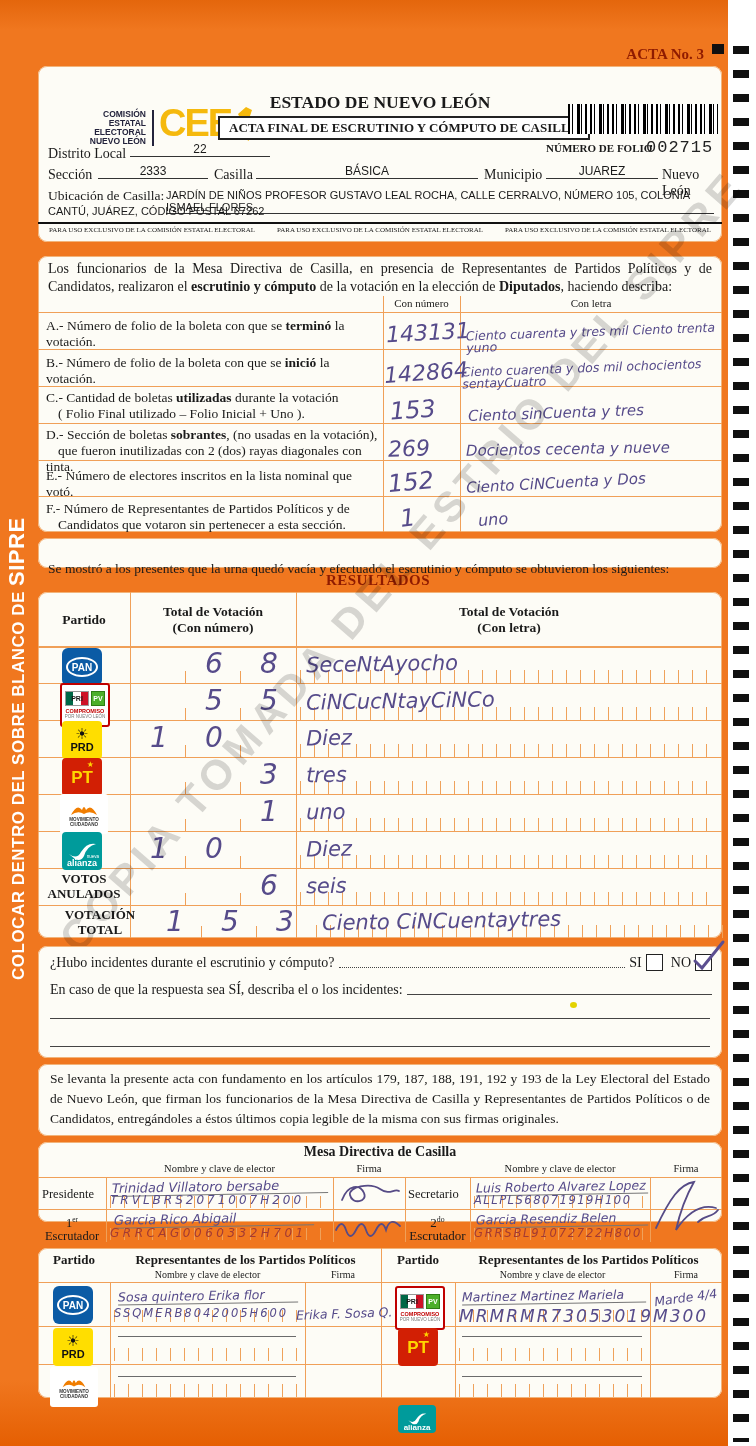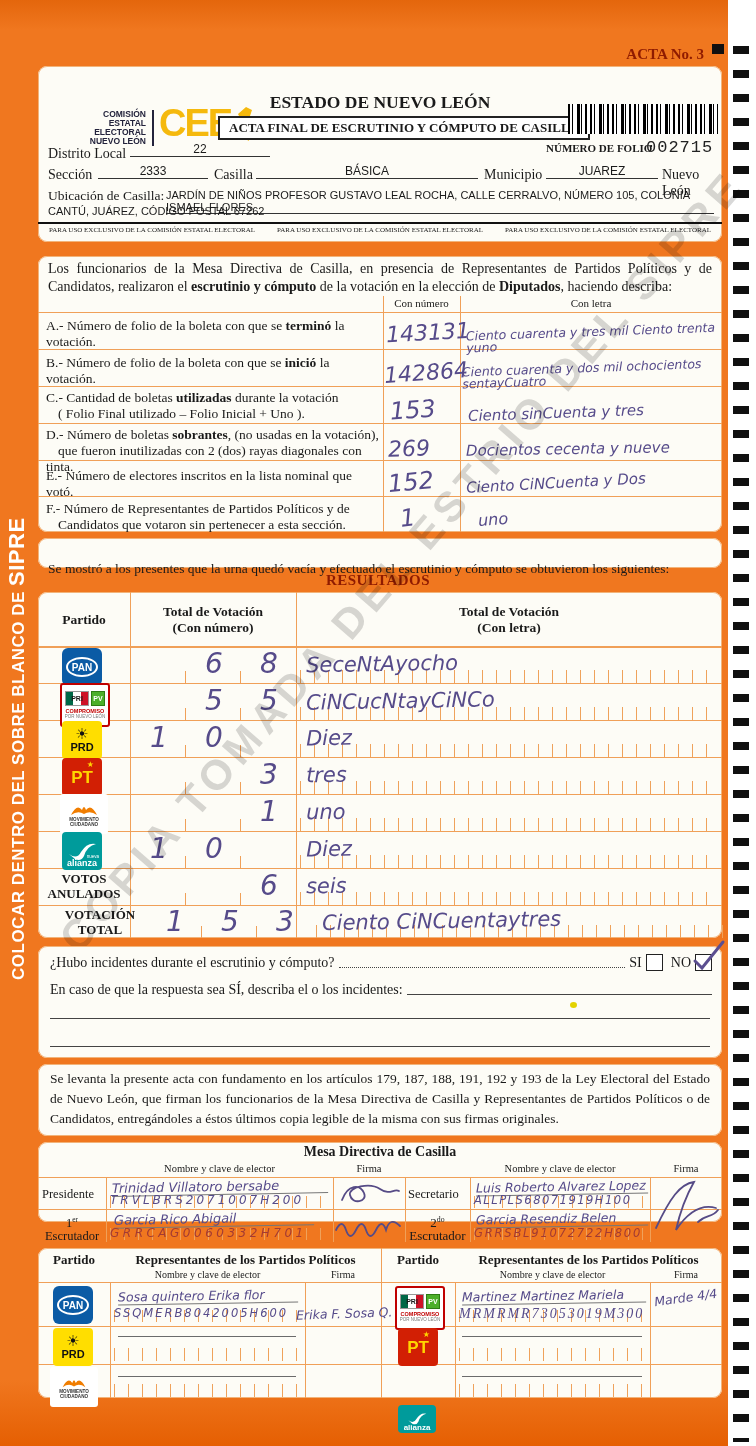--- a/index.html
+++ b/index.html
@@ -146,21 +146,21 @@
     <div class="abs hw" style="left:424px;top:106px;width:258px;font-size:12.5px;transform:rotate(-2deg);line-height:12px;">Ciento cuarenta y dos mil ochocientos sentayCuatro</div>
 
     <div class="abs" style="left:8px;top:134px;width:335px;font-size:13.5px;line-height:16px;">
       <span>C.- Cantidad de boletas </span><span class="serifb">utilizadas</span><span> durante la votación</span><br>
       <span style="margin-left:12px;">( Folio Final utilizado – Folio Inicial + Uno ).</span>
     </div>
     <div class="abs hw" style="left:352px;top:140px;font-size:24px;transform:rotate(-4deg);">153</div>
     <div class="abs hw" style="left:430px;top:148px;font-size:15px;transform:rotate(-2deg);">Ciento sinCuenta y tres</div>
 
     <div class="abs" style="left:8px;top:171px;width:335px;font-size:13.5px;line-height:16px;">
-      <span>D.- Número de boletas </span><span class="serifb">sobrantes</span><span>, (no usadas en la votación),</span><br>
+      <span>D.- Sección de boletas </span><span class="serifb">sobrantes</span><span>, (no usadas en la votación),</span><br>
       <span style="margin-left:12px;">que fueron inutilizadas con 2 (dos) rayas diagonales con tinta.</span>
     </div>
     <div class="abs hw" style="left:350px;top:180px;font-size:22px;transform:rotate(-2deg);">269</div>
     <div class="abs hw" style="left:428px;top:184px;font-size:15px;transform:rotate(-1deg);">Docientos cecenta y nueve</div>
 
     <div class="abs" style="left:8px;top:212px;width:335px;font-size:13.5px;">
       <span>E.- Número de electores inscritos en la lista nominal que votó.</span>
     </div>
     <div class="abs hw" style="left:350px;top:212px;font-size:24px;transform:rotate(-5deg);">152</div>
     <div class="abs hw" style="left:428px;top:218px;font-size:15px;transform:rotate(-3deg);">Ciento CiNCuenta y Dos</div>
@@ -443,21 +443,21 @@
     <div class="abs logo logo-pri" style="left:357px;top:38px;">
       <span class="flags">
         <span class="pri">PRI</span>
         <span class="pv">PV</span>
       </span>
       <span class="comp">COMPROMISO</span>
       <span class="pnl">POR NUEVO LEÓN</span>
     </div>
     <div class="abs hw" style="left:424px;top:40px;width:184px;font-size:12.5px;border-bottom:1px solid #777;transform:rotate(-1deg);">Martinez Martinez Mariela</div>
     <div class="abs tickstrip" style="left:421px;top:62px;width:188px;height:12px;"></div>
-    <div class="abs hw" style="left:421px;top:58px;font-size:14px;letter-spacing:2px;white-space:nowrap;font-family:Liberation Serif, serif;">MRMRMR73053019M300</div>
+    <div class="abs hw" style="left:421px;top:58px;font-size:17px;letter-spacing:2px;white-space:nowrap;">MRMRMR73053019M300</div>
     <div class="abs hw" style="left:616px;top:42px;font-size:12.5px;transform:rotate(-8deg);white-space:nowrap;">Marde 4/4</div>
 
     <div class="abs logo logo-pt" style="left:360px;top:80px;">
       <span class="txt">PT</span>
       <span class="star">★</span>
     </div>
     <div class="abs grayline" style="left:424px;top:88px;width:180px;"></div>
     <div class="abs tickstrip" style="left:421px;top:100px;width:188px;height:13px;"></div>
 
     <div class="abs logo logo-al" style="left:360px;top:119px;height:28px;width:38px;">

